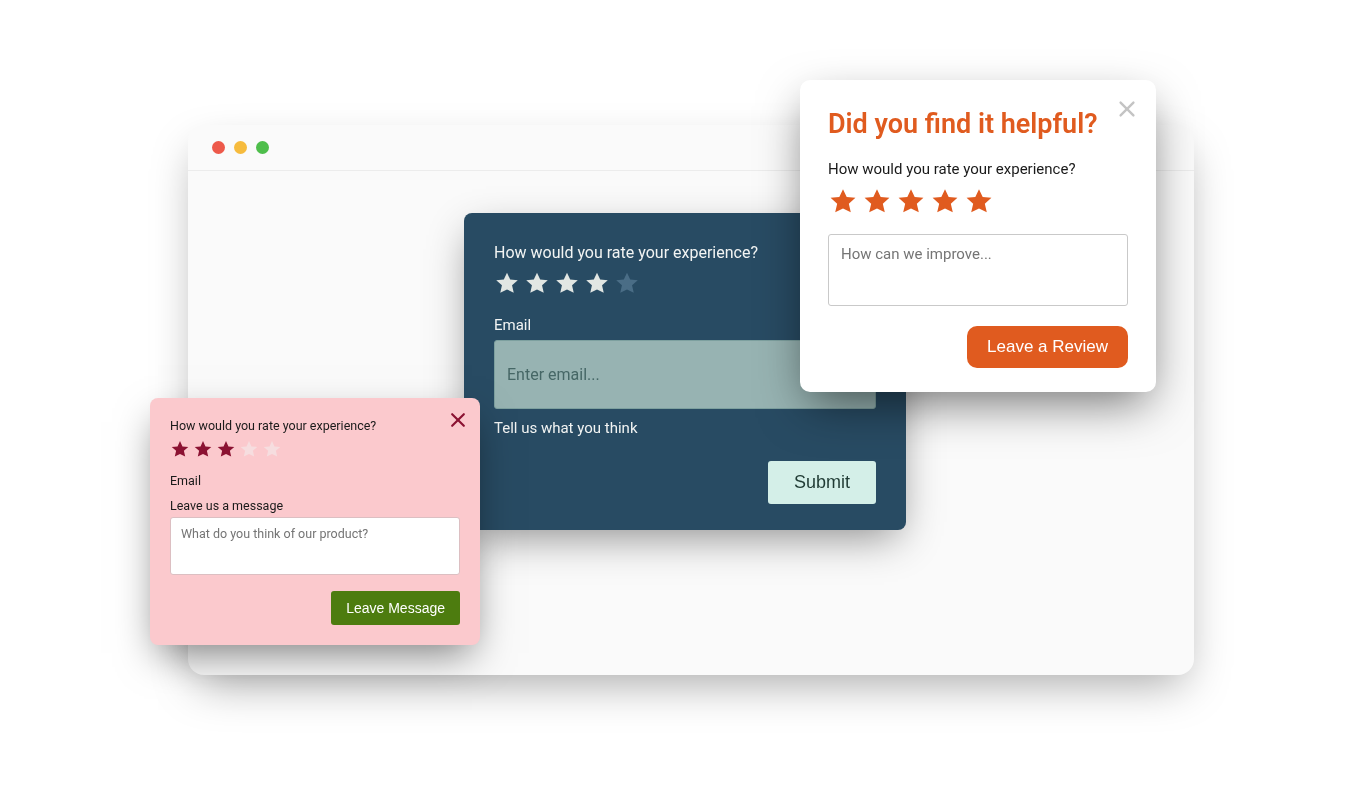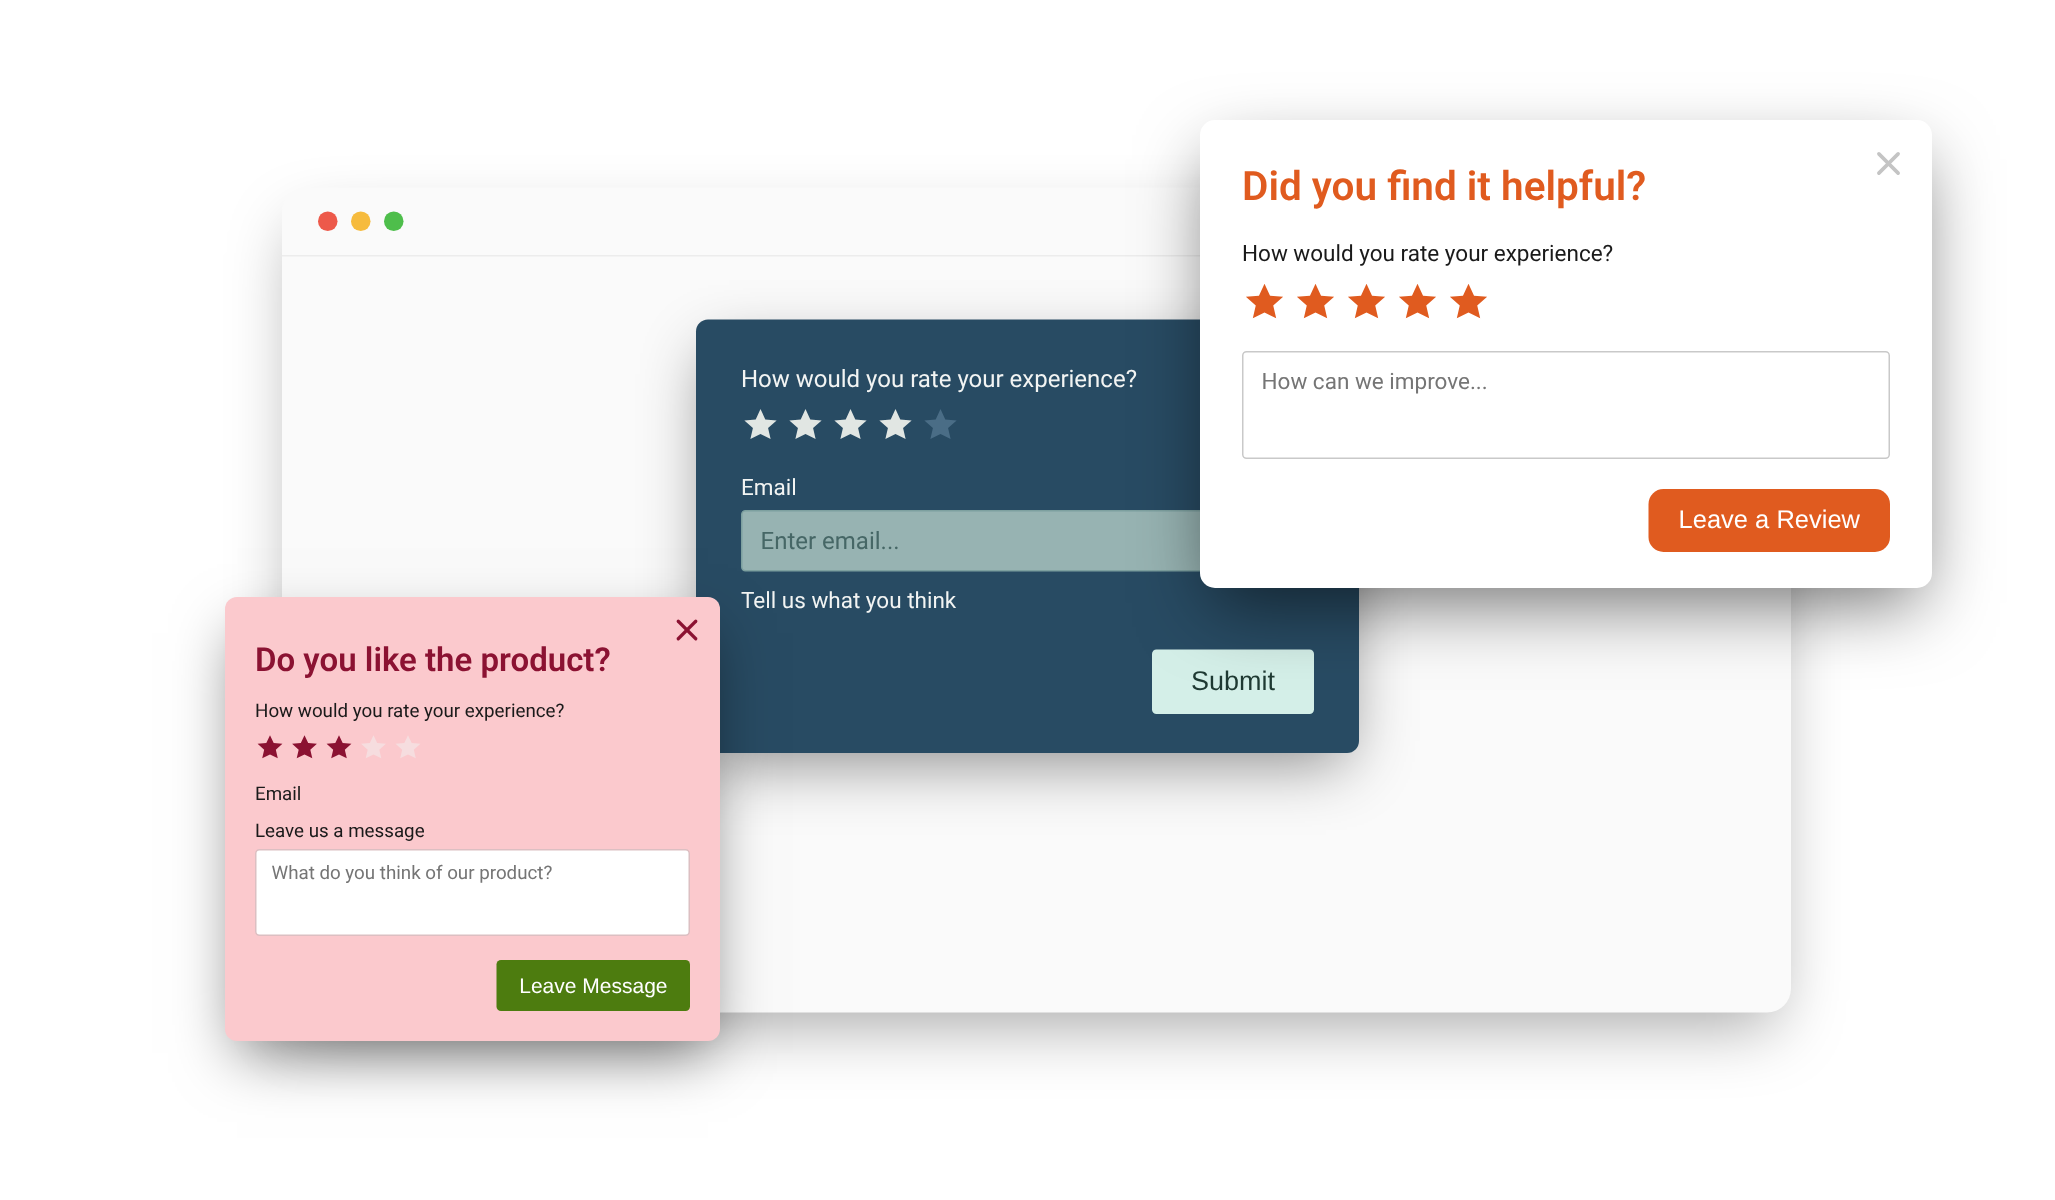--- a/index.html
+++ b/index.html
@@ -60,21 +60,21 @@
   }
   .stars-navy { display: flex; gap: 4px; margin-top: 6px; margin-bottom: 20px; }
   .popup-navy .field-label { font-size: 15px; margin: 10px 0 6px 0; }
   .popup-navy input[type=text],
   .popup-navy textarea {
     width: 100%;
     background: #97b3b2;
     border: 1px solid #7da09f;
     color: #2c4a49;
     font-size: 16px;
-    padding: 10px 12px;
+    padding: 24px 12px;
     border-radius: 3px;
     font-family: inherit;
   }
   .popup-navy textarea { height: 78px; resize: none; }
   .popup-navy input::placeholder,
   .popup-navy textarea::placeholder { color: #466766; }
   .btn-navy {
     float: right;
     margin-top: 18px;
     background: #d4efe8;
@@ -133,21 +133,21 @@
     padding: 9px 15px;
     border-radius: 3px;
     cursor: pointer;
   }
 
   
   .popup-orange {
     position: absolute;
     left: 800px;
     top: 80px;
-    width: 488px;
+    width: 356px;
     background: #fff;
     border-radius: 10px;
     padding: 28px 28px 24px 28px;
     box-shadow: 0 18px 48px -8px rgba(0,0,0,0.55);
     color: #1a1a1a;
   }
   .popup-orange .close {
     position: absolute; right: 18px; top: 18px;
     width: 22px; height: 22px; cursor: pointer;
     color: #c4c4c4;
@@ -243,21 +243,20 @@
   <button class="btn-navy">Submit</button>
 </div>
 
 <div class="popup-pink clearfix">
   <span class="close">
     <svg viewBox="0 0 24 24" width="20" height="20" stroke="currentColor" stroke-width="2.6" fill="none" stroke-linecap="round">
         <line x1="5" y1="5" x2="19" y2="19"></line>
         <line x1="19" y1="5" x2="5" y2="19"></line>
       </svg>
   </span>
-  <h2>Do you like the product?</h2>
   <div class="sublabel">How would you rate your experience?</div>
   <div class="stars-pink">
     <span class="star-sm">
         <svg fill="#8b1232">
           <use href="#star"></use>
         </svg>
       </span>
     <span class="star-sm">
         <svg fill="#8b1232">
           <use href="#star"></use>

